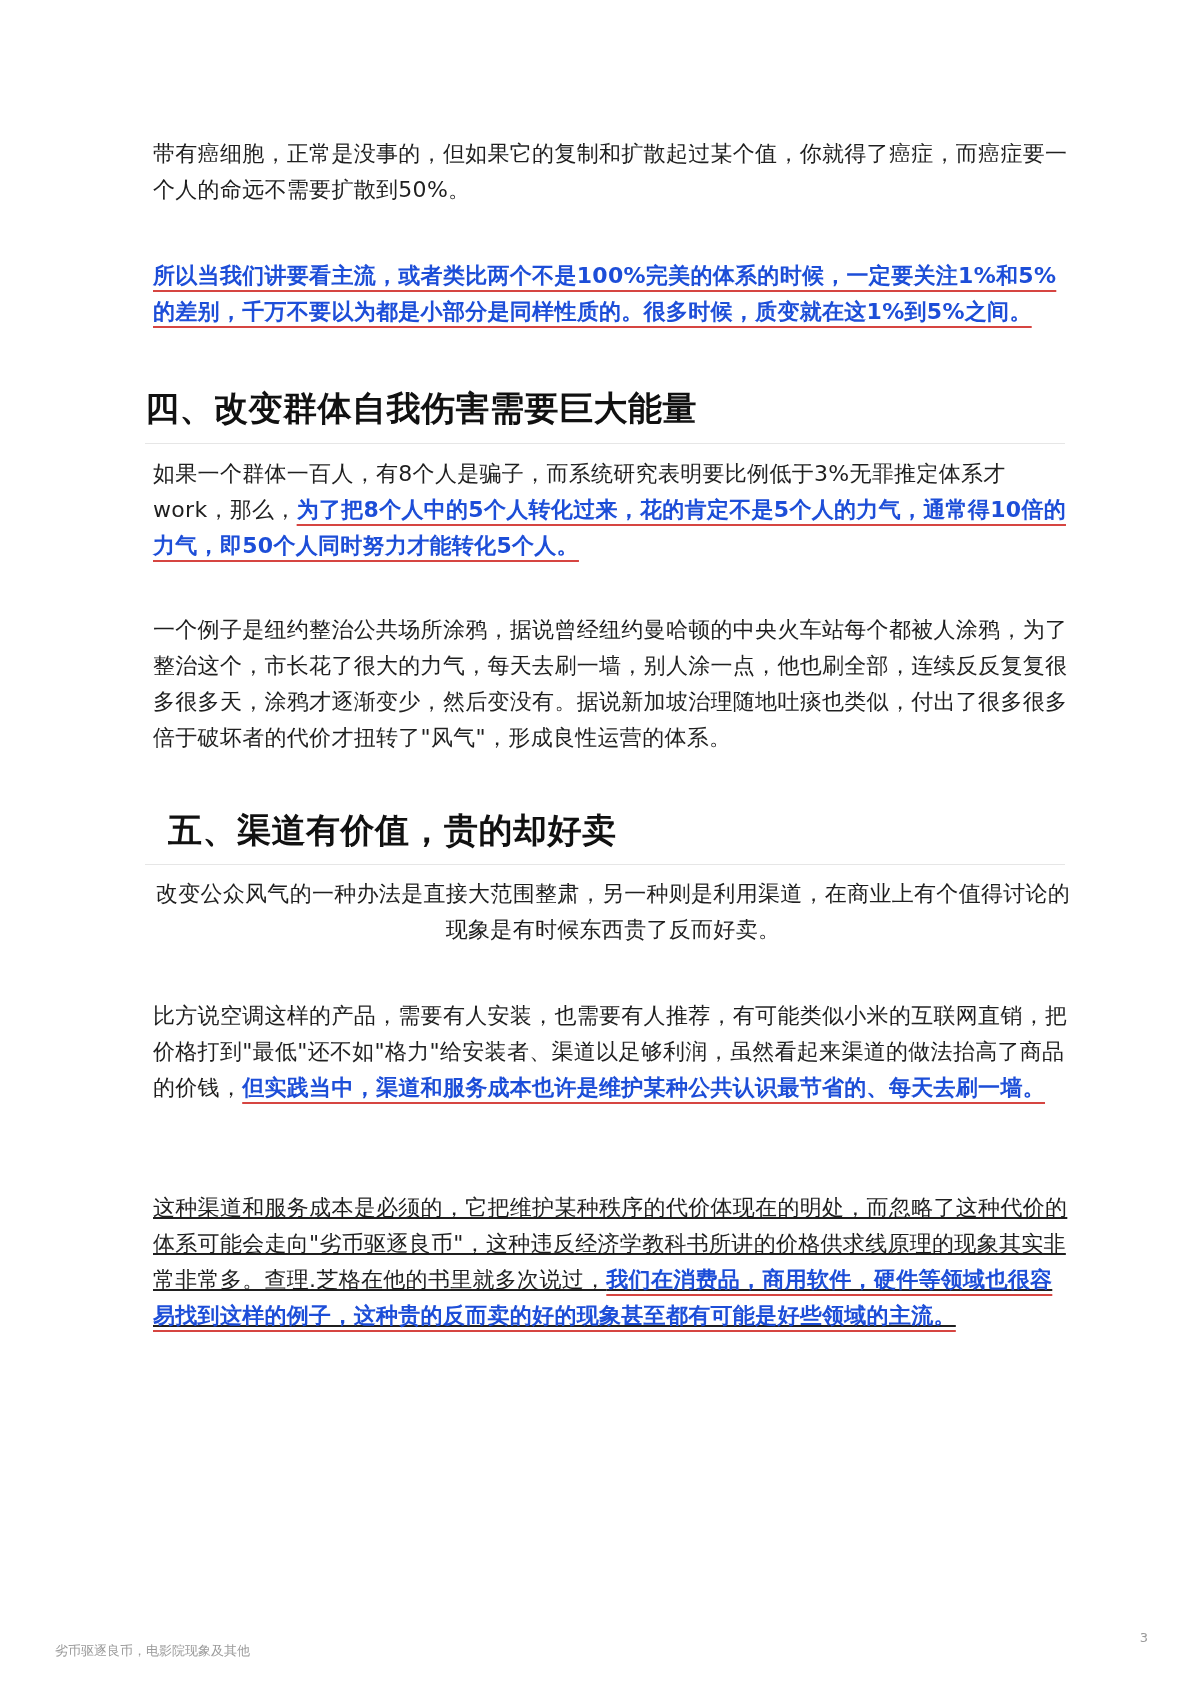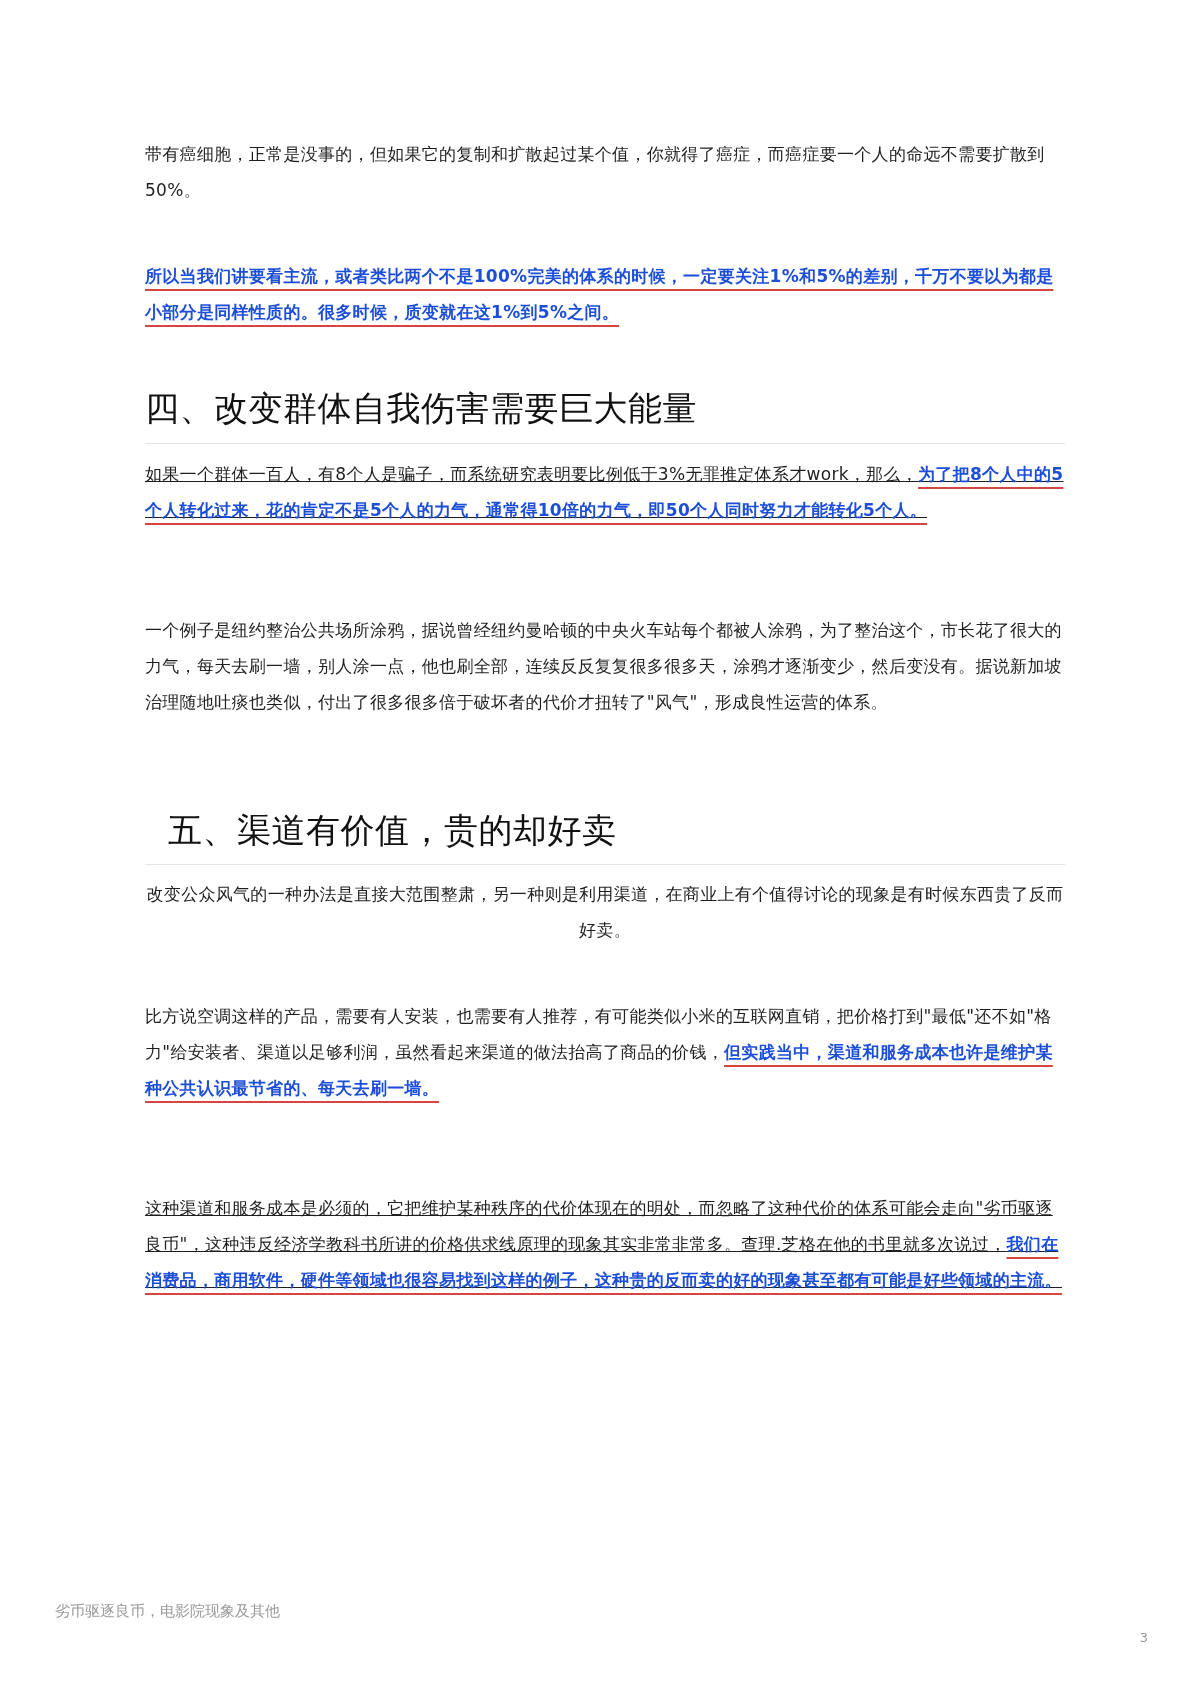--- a/index.html
+++ b/index.html
@@ -17,58 +17,58 @@
     }
     .page {
       position: absolute;
       left: 145px;
       top: 0;
       width: 920px;
     }
     p.para {
       margin: 0;
       position: absolute;
-      left: 0;
+      left: 8px;
       width: 920px;
-      font-size: 17px;
+      font-size: 22px;
       line-height: 36px;
       letter-spacing: 0.3px;
       color: #1f1f1f;
     }
     .hl {
       color: #1d4ed8;
       font-weight: bold;
       text-decoration: underline;
       text-decoration-color: #d64541;
       text-decoration-thickness: 2px;
       text-underline-offset: 7px;
     }
     h2.section-heading {
       margin: 0;
       position: absolute;
       left: 0;
       width: 920px;
       font-size: 34px;
       line-height: 44px;
-      font-weight: normal;
+      font-weight: bold;
       color: #111111;
       letter-spacing: 0.5px;
     }
     .divider {
       position: absolute;
       left: 0;
       width: 920px;
       height: 1px;
       background: #e6e6e6;
     }
     .footer-title {
       position: absolute;
       left: 55px;
-      top: 1602px;
-      font-size: 15px;
+      top: 1642px;
+      font-size: 13px;
       color: #9a9a9a;
     }
     .footer-page {
       position: absolute;
       right: 52px;
       top: 1630px;
       font-size: 13px;
       color: #9a9a9a;
     }
   </style>
@@ -81,21 +81,21 @@
     <span>带有癌细胞，正常是没事的，但如果它的复制和扩散起过某个值，你就得了癌症，而癌症要一个人的命远不需要扩散到50%。</span>
   </p>
 
   <p class="para" style="top:258px;">
     <span class="hl">所以当我们讲要看主流，或者类比两个不是100%完美的体系的时候，一定要关注1%和5%的差别，千万不要以为都是小部分是同样性质的。很多时候，质变就在这1%到5%之间。</span>
   </p>
 
   <h2 class="section-heading" style="top:386px;">四、改变群体自我伤害需要巨大能量</h2>
   <div class="divider" style="top:443px;"></div>
 
-  <p class="para" style="top:456px;text-decoration:underline;">
+  <p class="para" style="top:456px;">
     <span>如果一个群体一百人，有8个人是骗子，而系统研究表明要比例低于3%无罪推定体系才work，那么，</span><span class="hl">为了把8个人中的5个人转化过来，花的肯定不是5个人的力气，通常得10倍的力气，即50个人同时努力才能转化5个人。</span>
   </p>
 
   <p class="para" style="top:612px;">
     <span>一个例子是纽约整治公共场所涂鸦，据说曾经纽约曼哈顿的中央火车站每个都被人涂鸦，为了整治这个，市长花了很大的力气，每天去刷一墙，别人涂一点，他也刷全部，连续反反复复很多很多天，涂鸦才逐渐变少，然后变没有。据说新加坡治理随地吐痰也类似，付出了很多很多倍于破坏者的代价才扭转了"风气"，形成良性运营的体系。</span>
   </p>
 
   <h2 class="section-heading" style="top:808px;margin-left:23px;">五、渠道有价值，贵的却好卖</h2>
   <div class="divider" style="top:864px;"></div>
 

